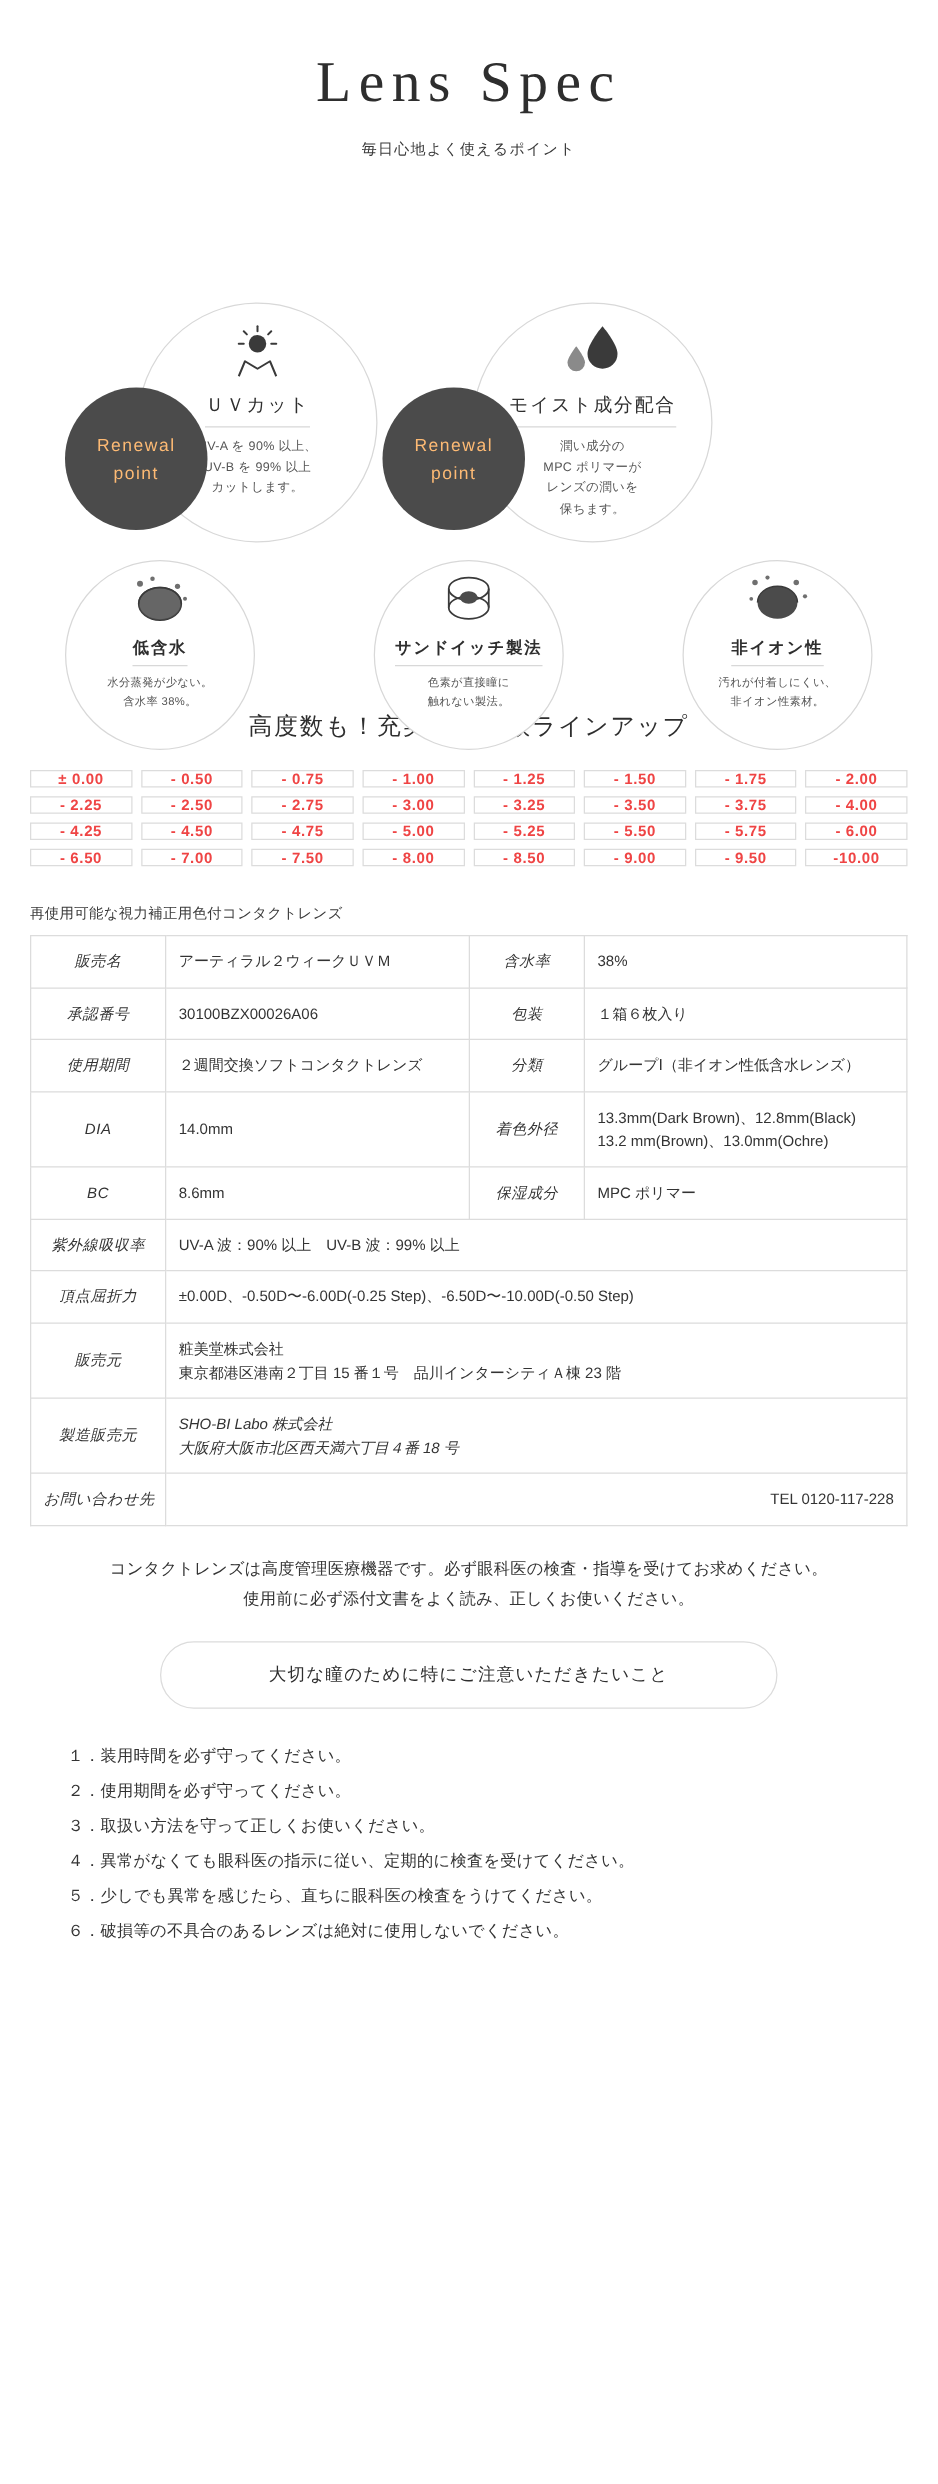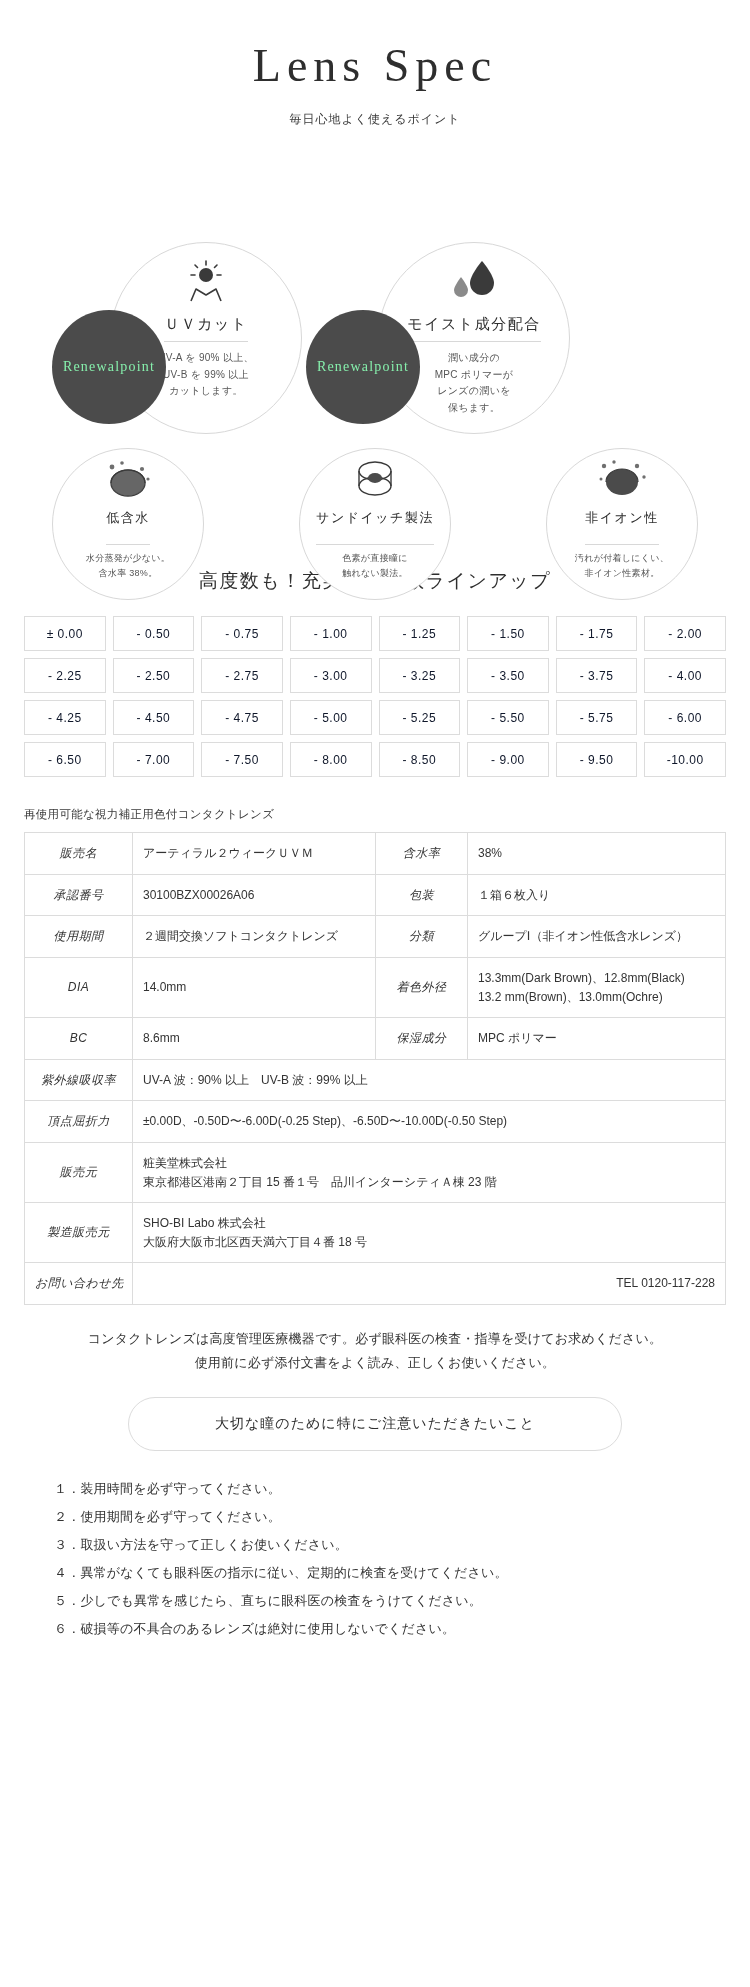--- a/index.html
+++ b/index.html
@@ -60,25 +60,26 @@
     text-align: center;
   }
   .circle-big { width: 192px; height: 192px; }
   .circle-sm  { width: 152px; height: 152px; }
 
   .badge {
     position: absolute;
     width: 114px; height: 114px;
     border-radius: 50%;
     background: #4b4b4b;
-    color: #86efac;
+    color: #fdba74;
     display: flex;
+    flex-direction: column;
     align-items: center;
     justify-content: center;
-    font-family: Liberation Serif, serif;
+    font-family: Liberation Sans, sans-serif;
     font-size: 14px;
     letter-spacing: 1.2px;
     line-height: 1.6;
     z-index: 5;
   }
 
   .icon-wrap {
     height: 62px;
     display: flex;
     align-items: flex-end;
@@ -88,21 +89,21 @@
 
   .feat-name {
     font-size: 15px;
     color: #2e2e2e;
     letter-spacing: 1.5px;
     margin-top: 10px;
     padding-bottom: 7px;
     border-bottom: 1px solid #d8d8d8;
     display: inline-block;
   }
-  .circle-sm .feat-name { font-size: 13px; margin-top: 8px; padding-bottom: 17px; }
+  .circle-sm .feat-name { font-size: 13px; margin-top: 8px; padding-bottom: 5px; font-weight: bold; }
   .feat-desc {
     font-size: 10px;
     color: #555555;
     line-height: 1.65;
     margin-top: 8px;
     letter-spacing: .3px;
   }
   .circle-sm .feat-desc { font-size: 9px; margin-top: 6px; }
 
   
@@ -114,28 +115,29 @@
     margin-top: 18px;
   }
   .power-grid {
     display: grid;
     grid-template-columns: repeat(8, 1fr);
     gap: 7px;
     margin: 22px 24px 0 24px;
   }
   .power-cell {
     border: 1px solid #dcdcdc;
-    height: 35px;
+    height: 14px;
     display: flex;
     align-items: center;
     justify-content: center;
     font-size: 12px;
-    color: #0f172a;
+    color: #ef4444;
     letter-spacing: .5px;
     background: #fff;
+    font-weight: bold;
   }
 
   
   .spec-caption {
     margin: 30px 24px 10px 24px;
     font-size: 11.5px;
     color: #3a3a3a;
     letter-spacing: .3px;
   }
   table.spec {
@@ -389,21 +391,21 @@
           <td class="th th-sm">頂点屈折力</td>
           <td colspan="3" style="white-space:pre-line;">±0.00D、-0.50D〜-6.00D(-0.25 Step)、-6.50D〜-10.00D(-0.50 Step)</td>
         </tr>
         <tr>
           <td class="th th-sm">販売元</td>
           <td colspan="3" style="white-space:pre-line;">粧美堂株式会社
 東京都港区港南２丁目 15 番１号　品川インターシティＡ棟 23 階</td>
         </tr>
         <tr>
           <td class="th th-sm">製造販売元</td>
-          <td colspan="3" style="white-space:pre-line;">SHO-BI Labo 株式会社
+          <td colspan="3" style="white-space:pre-line;font-style:italic;">SHO-BI Labo 株式会社
 大阪府大阪市北区西天満六丁目４番 18 号</td>
         </tr>
         <tr>
           <td class="th th-sm">お問い合わせ先</td>
           <td colspan="3" style="white-space:pre-line;text-align:right;">TEL  0120-117-228</td>
         </tr>
       </tbody>
   </table>
 
   <div class="notice">

